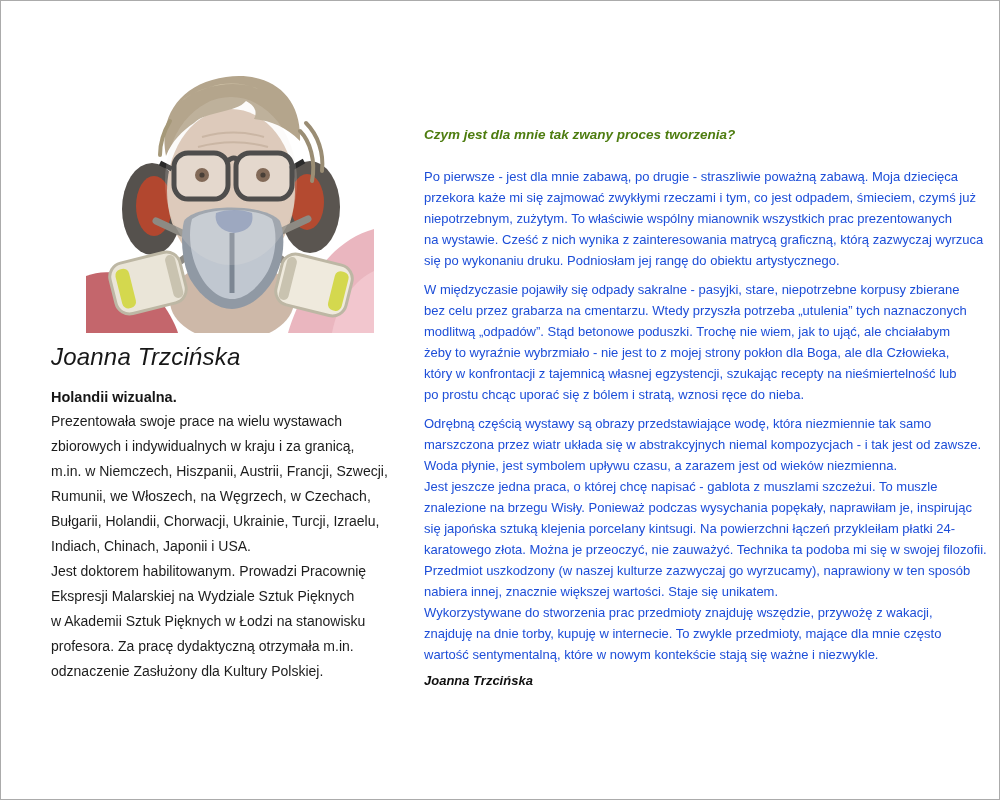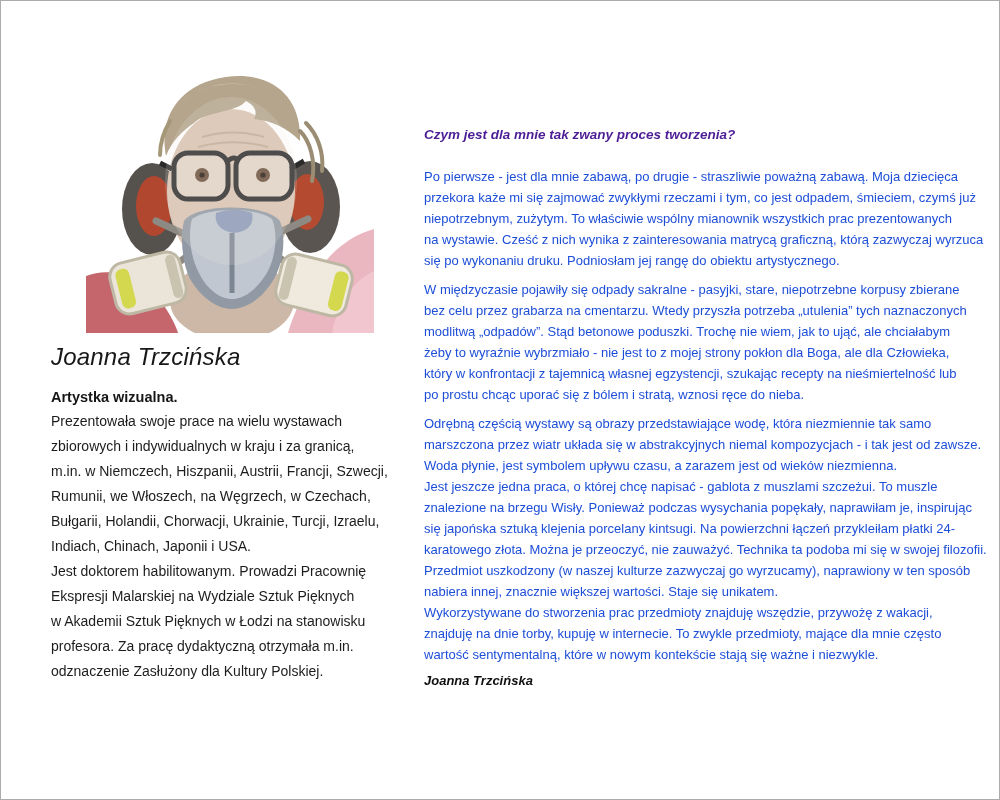--- a/index.html
+++ b/index.html
@@ -17,21 +17,21 @@
   .artist-role{
     position:absolute;left:50px;top:388px;
     font-size:14.5px;font-weight:bold;color:#161616;
   }
   .artist-bio{
     position:absolute;left:50px;top:408px;width:400px;
     font-size:14px;line-height:25px;white-space:pre-line;color:#1c1c1c;
   }
   .right-col{position:absolute;left:423px;top:126px;width:565px;}
   .statement-heading{
-    font-size:13.5px;font-weight:bold;font-style:italic;color:#4c1d95;
+    font-size:13.5px;font-weight:bold;font-style:italic;color:#4d7c0f;
     margin:0 0 24px 0;
   }
   .statement-par{
     font-size:13px;line-height:21px;white-space:pre-line;color:#1d4ed8;
     margin:0 0 8px 0;
   }
   .statement-signature{
     font-size:13px;font-weight:bold;font-style:italic;color:#101010;margin-top:6px;
   }
 </style>
@@ -91,21 +91,21 @@
         <rect x="192" y="198" width="72" height="52" rx="14" fill="#efeadd" stroke="#bdb7a4" stroke-width="3"></rect>
         <rect x="246" y="204" width="14" height="40" rx="6" fill="#d4d84e"></rect>
         <rect x="196" y="202" width="10" height="44" rx="5" fill="#c9c3b0"></rect>
       </g>
 
       <ellipse cx="145" cy="120" rx="66" ry="84" fill="#efe9e2" fill-opacity="0.18"></ellipse>
     </svg>
   </div>
 
   <div class="artist-name">Joanna Trzcińska</div>
-  <div class="artist-role">Artystka wizualna.</div>
+  <div class="artist-role">Holandii wizualna.</div>
   <div class="artist-bio">Prezentowała swoje prace na wielu wystawach
 zbiorowych i indywidualnych w kraju i za granicą,
 m.in. w Niemczech, Hiszpanii, Austrii, Francji, Szwecji,
 Rumunii, we Włoszech, na Węgrzech, w Czechach,
 Bułgarii, Holandii, Chorwacji, Ukrainie, Turcji, Izraelu,
 Indiach, Chinach, Japonii i USA.
 Jest doktorem habilitowanym. Prowadzi Pracownię
 Ekspresji Malarskiej na Wydziale Sztuk Pięknych
 w Akademii Sztuk Pięknych w Łodzi na stanowisku
 profesora. Za pracę dydaktyczną otrzymała m.in.

